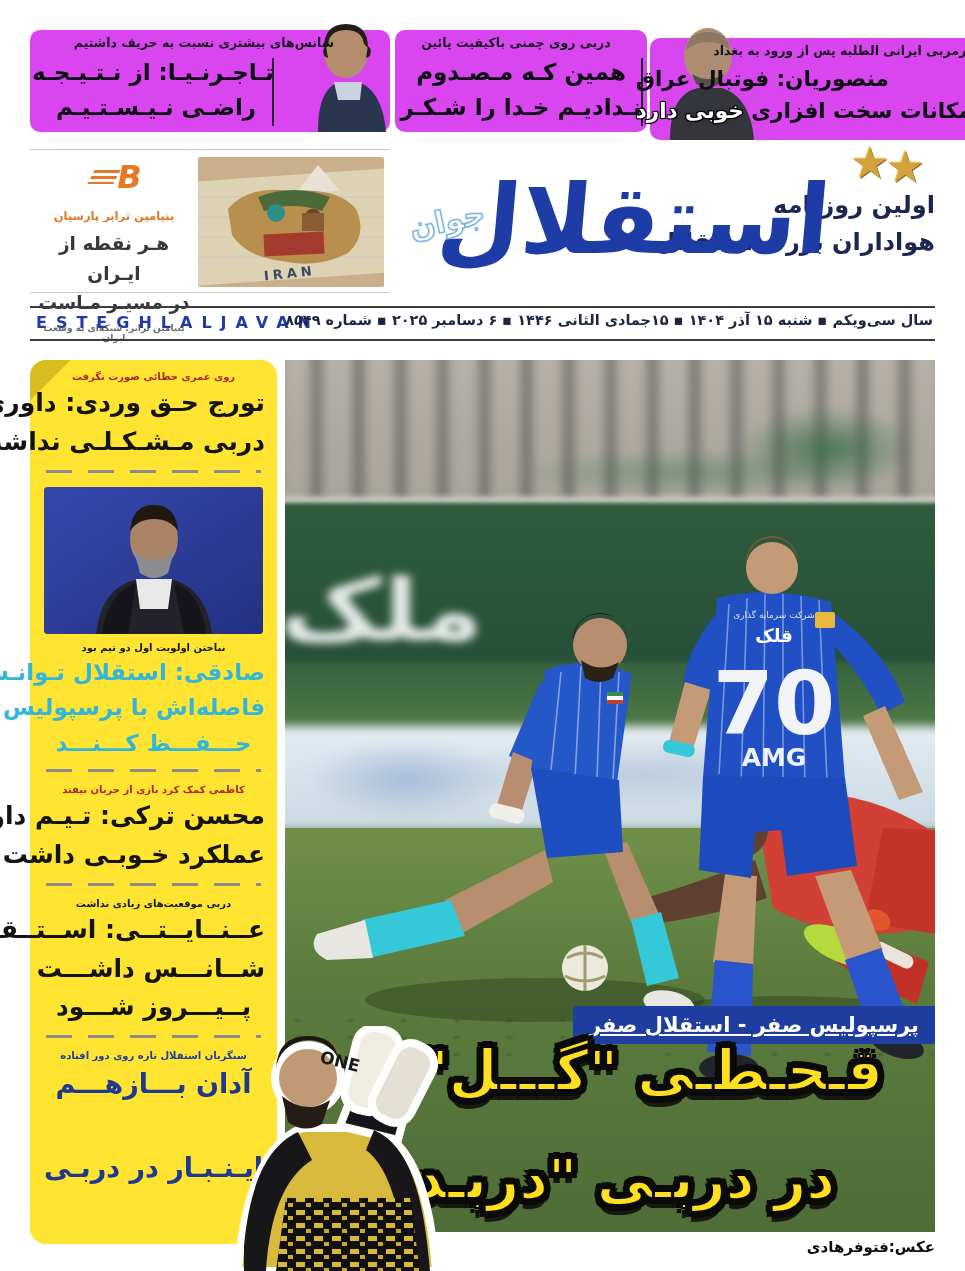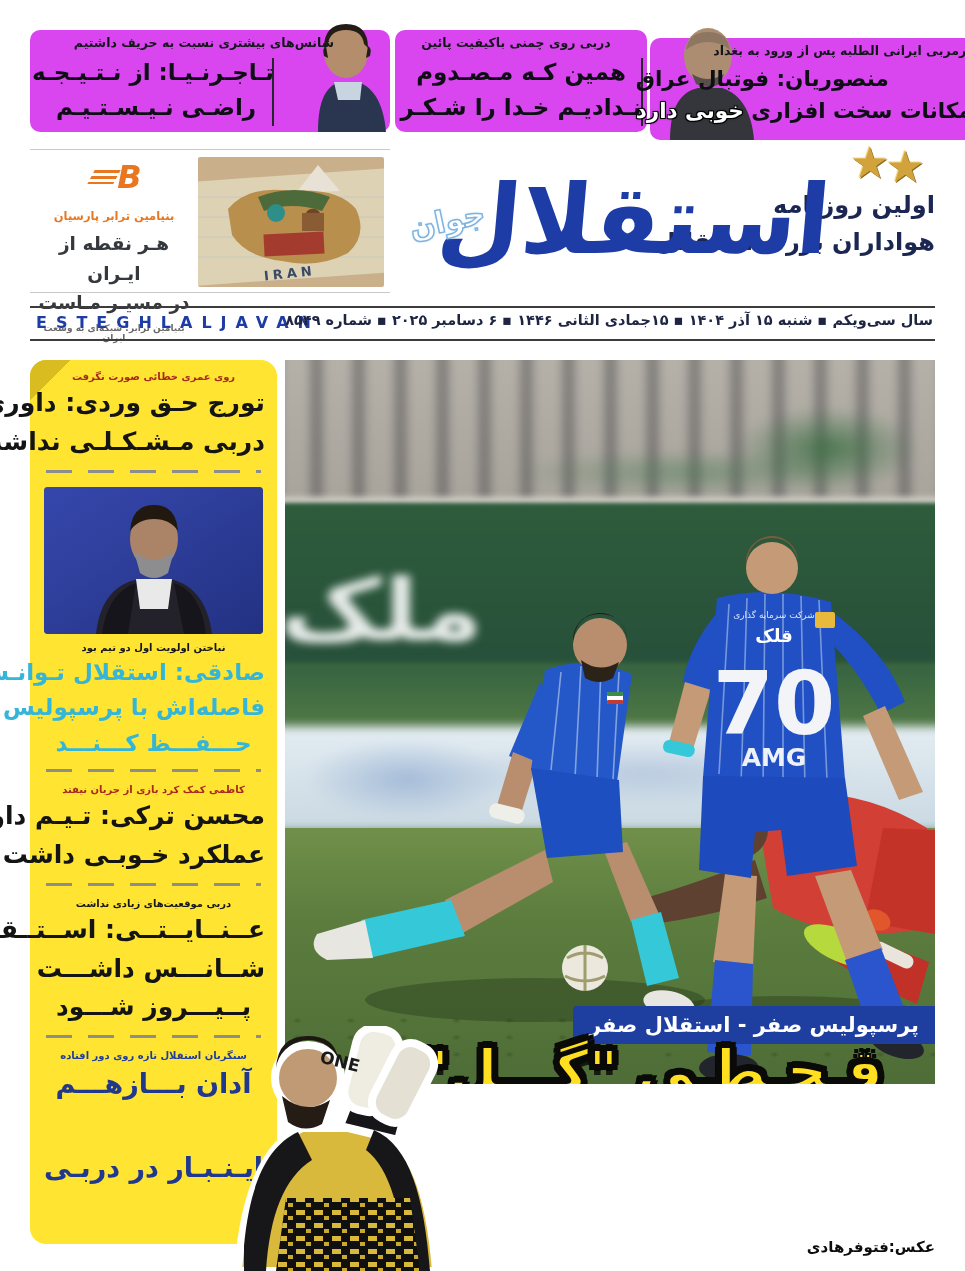--- a/index.html
+++ b/index.html
@@ -64,21 +64,21 @@
   .s-kicker { font-size:10px; font-weight:bold; margin-bottom:2px; color:#14161c; }
   .k-red  { color:#a8281e; } .k-blue { color:#1d3da0; }
   .s-hl { font-weight:bold; line-height:1.55; white-space:nowrap; }
   .hl-black { color:#141414; font-size:25px; }
   .hl-cyan  { color:#35b6d9; font-size:23px; }
   .hl-navy  { color:#20398f; font-size:27px; }
   .dash { height:3px; margin:1px 16px;
           background:repeating-linear-gradient(90deg, #8d8d8d 0 26px, transparent 26px 42px); }
   .side-photo { width:219px; height:147px; margin:2px auto 8px; border-radius:4px; overflow:hidden; }
   
-  .main-photo { position:absolute; left:285px; top:360px; width:650px; height:724px; overflow:hidden;
+  .main-photo { position:absolute; left:285px; top:360px; width:650px; height:872px; overflow:hidden;
                 background:#4c6a35; }
   .ph { position:absolute; left:-14px; right:-14px; }
   .ph-stands { top:-14px; height:158px; filter:blur(6px);
     background:
       radial-gradient(closest-side at 82% 65%, rgba(58,110,66,.85), transparent 75%),
       radial-gradient(closest-side at 62% 80%, rgba(70,120,80,.5), transparent 70%),
       repeating-linear-gradient(90deg, rgba(30,30,38,.62) 0 7px, transparent 7px 42px),
       linear-gradient(#b6b2aa,#a8a49c);
   }
   .ph-rail  { top:137px; height:9px; background:#d8d5cf; filter:blur(3px); }
@@ -92,21 +92,21 @@
       radial-gradient(closest-side at 55% 45%, rgba(120,150,200,.3), transparent 70%),
       linear-gradient(#e3ecf2,#c9d8e2); }
   .ph-grass { top:468px; bottom:-2px; background:linear-gradient(#70904a 0%, #5c7d3e 35%, #4e6d37 100%); }
   .ph-debris { top:652px; height:48px; opacity:.8; filter:blur(1px);
     background-image:radial-gradient(rgba(25,35,18,.6) 2.5px, transparent 3.5px);
     background-size:53px 17px; }
   .players-svg { position:absolute; inset:0; z-index:2; }
   .scoreline { position:absolute; z-index:4; right:0; top:646px; height:38px; min-width:358px;
                background:#1e3fa0; color:#fff; font-size:21px; font-weight:bold;
                display:flex; align-items:center; justify-content:center; border-radius:4px 0 0 4px;
-               padding:0 16px; }
+               padding:0 16px;text-decoration:underline; }
   .main-hl { position:absolute; z-index:4; font-weight:bold; color:#ffdf1f; font-size:56px; white-space:nowrap;
     -webkit-text-stroke:2px #0a0a08;
     text-shadow:
       -5px -5px 0 #0a0a08, 5px -5px 0 #0a0a08, -5px 5px 0 #0a0a08, 5px 5px 0 #0a0a08,
       0 -6px 0 #0a0a08, 0 6px 0 #0a0a08, -6px 0 0 #0a0a08, 6px 0 0 #0a0a08,
       0 10px 0 rgba(10,10,8,.85); }
   .mh1 { top:678px; right:52px; }
   .mh2 { top:786px; right:100px; }
   .credit { position:absolute; right:30px; top:1238px; font-size:15px; font-weight:bold; color:#0d0d0d; z-index:3; }
   .keeper { position:absolute; left:222px; top:1026px; width:226px; height:245px; z-index:6; }

